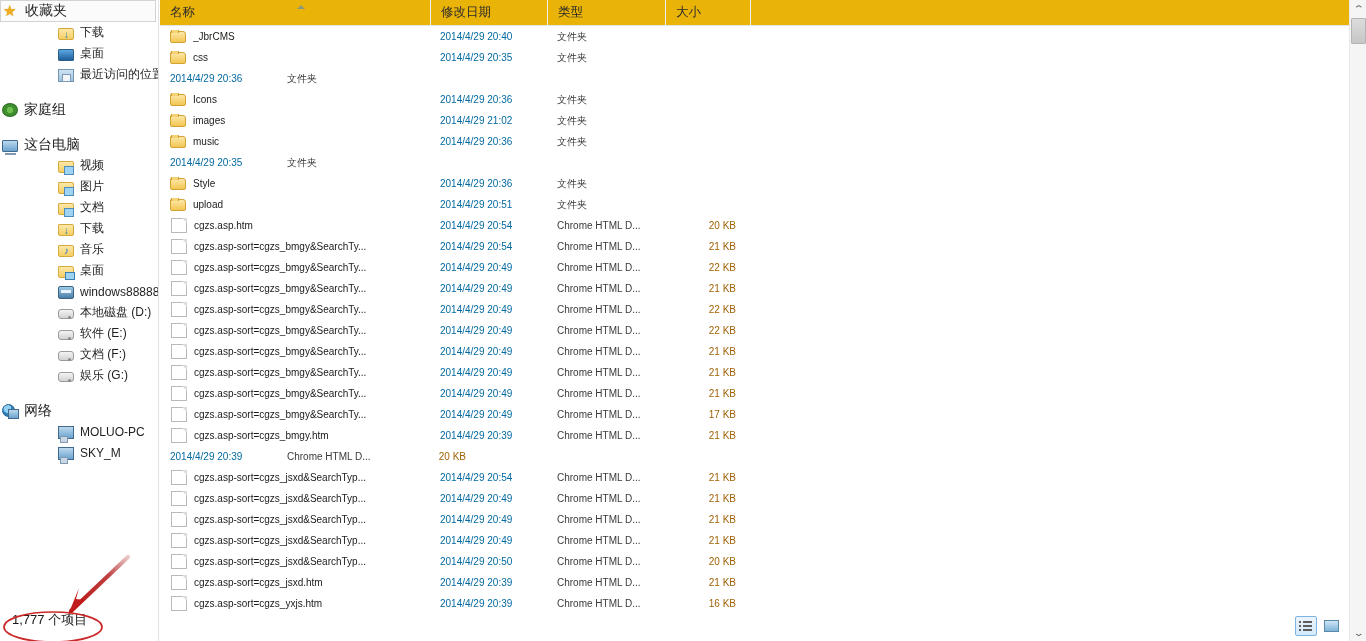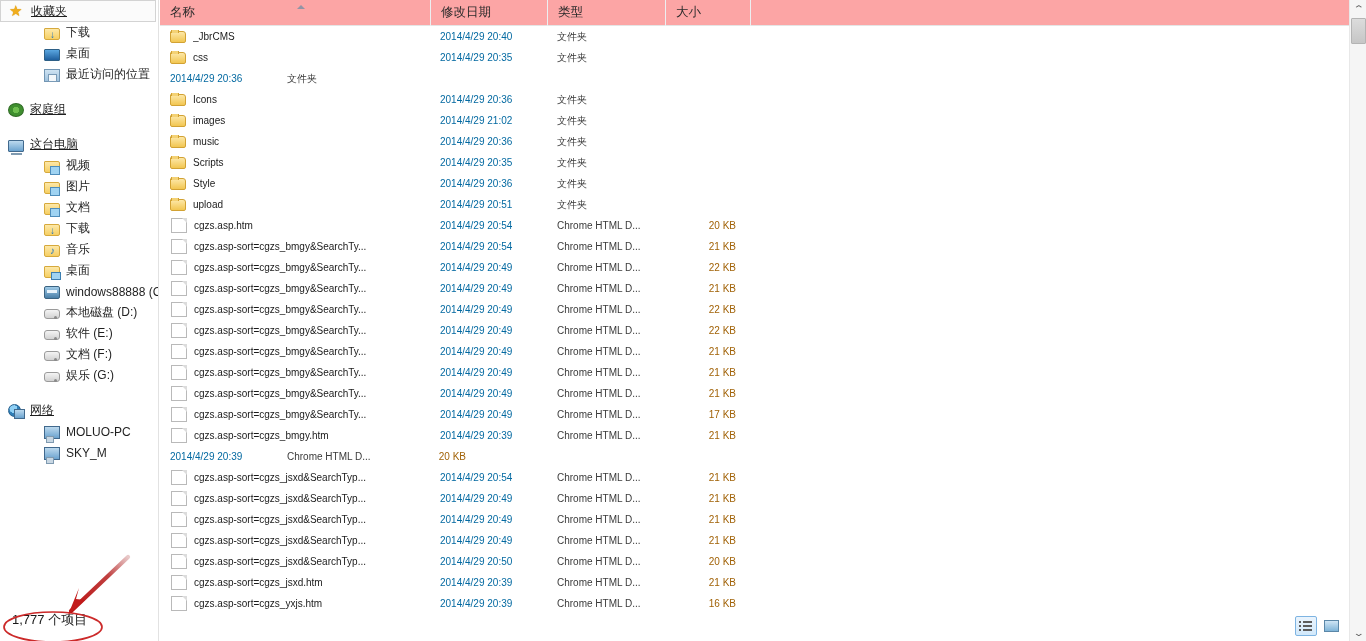--- a/index.html
+++ b/index.html
@@ -23,22 +23,22 @@
   }
   .nav-group { margin: 0; }
   .nav-row {
     display: flex; align-items: center;
     height: 21px; padding-left: 6px;
     white-space: nowrap;
     font-size: 12px;
     color: #1f1f1f;
     cursor: default;
   }
-  .nav-row.level0 { padding-left: 8px; font-size: 12px; text-decoration: underline; }
-  .nav-row.level1 { padding-left: 44px; }
+  .nav-row.level0 { padding-left: 2px; font-size: 14px; }
+  .nav-row.level1 { padding-left: 34px; margin-left: 24px; }
   .nav-row.focusbox {
     border: 1px solid #d3d3d3;
     background: #fbfbfb;
     margin-right: 2px;
     height: 22px;
   }
   .nav-label { overflow: hidden; text-overflow: clip; }
   .nav-icon {
     width: 16px; height: 16px;
     margin-right: 6px;
@@ -179,21 +179,21 @@
   #filepane {
     position: absolute; left: 160px; top: 0;
     width: 1190px; height: 641px;
     background: #ffffff;
     overflow: hidden;
   }
   #colheader {
     position: relative;
     height: 26px;
     border-bottom: 1px solid #e5e5e5;
-    background: #fca5a5;
+    background: #eab308;
     display: flex;
     align-items: center;
   }
   .colcell {
     position: relative;
     height: 26px;
     display: flex; align-items: center;
     padding-left: 10px;
     font-size: 12.5px;
     color: #2b2b2b;
@@ -511,24 +511,20 @@
         <div class="row">
           <div class="cell-name">
             <span class="ficon folder"></span>
             <span class="fname">music</span>
           </div>
           <div class="cell-date">2014/4/29 20:36</div>
           <div class="cell-type">文件夹</div>
           <div class="cell-size"></div>
         </div>
         <div class="row">
-          <div class="cell-name">
-            <span class="ficon folder"></span>
-            <span class="fname">Scripts</span>
-          </div>
           <div class="cell-date">2014/4/29 20:35</div>
           <div class="cell-type">文件夹</div>
           <div class="cell-size"></div>
         </div>
         <div class="row">
           <div class="cell-name">
             <span class="ficon folder"></span>
             <span class="fname">Style</span>
           </div>
           <div class="cell-date">2014/4/29 20:36</div>

